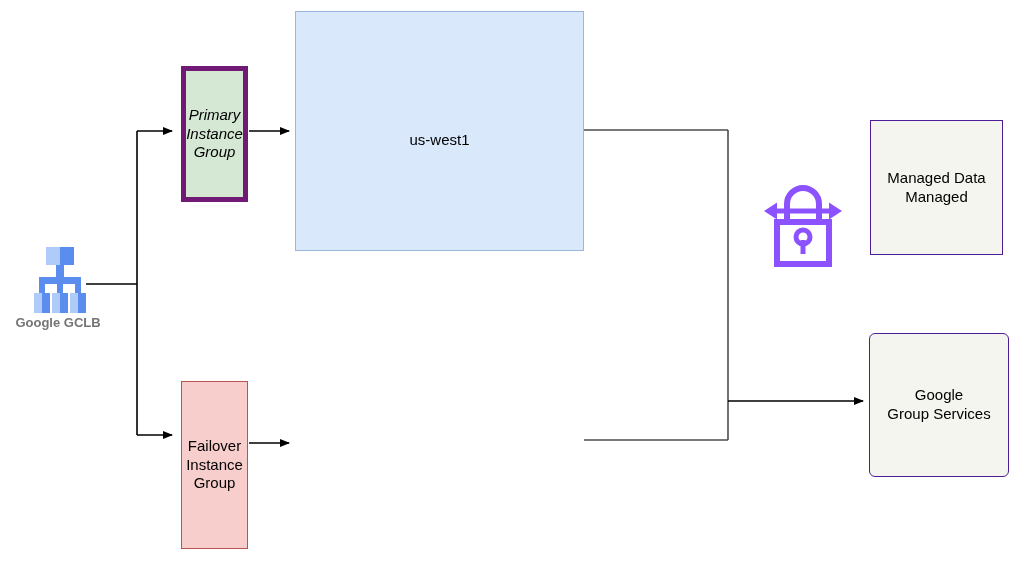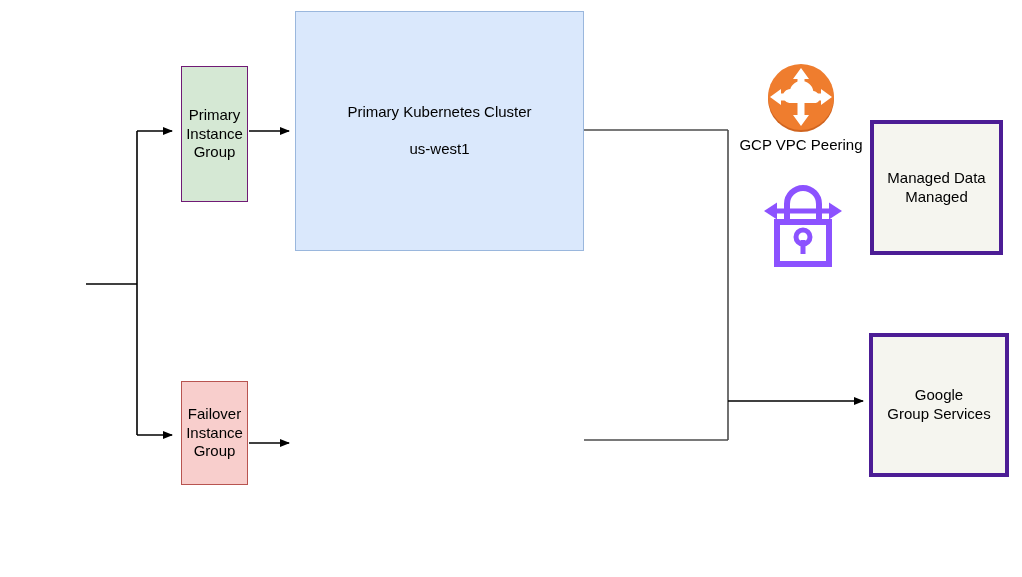--- a/index.html
+++ b/index.html
@@ -40,27 +40,28 @@
   .node-instance-group {
     font-size: 15px;
   }
   .node-instance-group .node-line { display: block; }
   #node-primary-instance-group {
     left: 181px;
     top: 66px;
     width: 67px;
     height: 136px;
     background: #d5e8d4;
-    border: 1px solid #701a75;
+    border: 5px solid #701a75;
+    font-style: italic;
   }
   #node-failover-instance-group {
     left: 181px;
     top: 381px;
     width: 67px;
-    height: 104px;
+    height: 168px;
     background: #f8cecc;
     border: 1px solid #b85450;
   }
   
   .node-cluster {
     background: #dae8fc;
     border: 1px solid #9ab7dd;
     font-size: 15px;
     left: 295px;
     width: 289px;
@@ -74,34 +75,35 @@
     height: 240px;
   }
   .node-cluster .node-line-title { display: block; }
   .node-cluster .node-line-region {
     display: block;
     margin-top: 18px;
   }
   
   .node-service {
     background: #f5f5ef;
-    border: 4px solid #4c1d95;
+    border: 1px solid #4c1d95;
     font-size: 15px;
   }
   #node-managed-data-services {
     left: 870px;
     top: 120px;
     width: 133px;
     height: 135px;
   }
   #node-google-data-services {
     left: 869px;
     top: 333px;
     width: 140px;
     height: 144px;
+    border-radius: 6px;
   }
   .node-service .node-line { display: block; }
   
   #node-gclb {
     left: 10px;
     top: 247px;
     width: 96px;
     height: 93px;
     display: block;
   }
@@ -192,60 +194,60 @@
     </g>
 
     <g>
       <path d="M584,130 L728,130" fill="none" stroke="#4d4d4d" stroke-width="1.6"></path>
       <path d="M584,440 L728,440" fill="none" stroke="#4d4d4d" stroke-width="1.6"></path>
       <path d="M728,130 L728,440" fill="none" stroke="#4d4d4d" stroke-width="1.6"></path>
       <path d="M728,401 L863,401" fill="none" stroke="#000000" stroke-width="1.6" marker-end="url(#arrow-black)"></path>
     </g>
   </svg>
 
+  <div class="node" id="node-gclb">
+    <svg id="gclb-icon" viewBox="0 0 56 66" xmlns="http://www.w3.org/2000/svg">
+
+      <rect x="14" y="0" width="14" height="18" fill="#aecbfa"></rect>
+      <rect x="28" y="0" width="14" height="18" fill="#5b8def"></rect>
+
+      <rect x="24" y="18" width="8" height="12" fill="#5b8def"></rect>
+
+      <rect x="7" y="30" width="42" height="7" fill="#5b8def"></rect>
+      <rect x="7" y="37" width="6" height="10" fill="#5b8def"></rect>
+      <rect x="25" y="37" width="6" height="10" fill="#5b8def"></rect>
+      <rect x="43" y="37" width="6" height="10" fill="#5b8def"></rect>
+
+      <rect x="2" y="46" width="8" height="20" fill="#aecbfa"></rect>
+      <rect x="10" y="46" width="8" height="20" fill="#5b8def"></rect>
+      <rect x="20" y="46" width="8" height="20" fill="#aecbfa"></rect>
+      <rect x="28" y="46" width="8" height="20" fill="#5b8def"></rect>
+      <rect x="38" y="46" width="8" height="20" fill="#aecbfa"></rect>
+      <rect x="46" y="46" width="8" height="20" fill="#5b8def"></rect>
+    </svg>
+    <span id="gclb-label">Google GCLB</span>
+  </div>
 
   <div class="node node-instance-group" id="node-primary-instance-group">
     <span class="node-line">Primary</span>
     <span class="node-line">Instance</span>
     <span class="node-line">Group</span>
   </div>
 
   <div class="node node-instance-group" id="node-failover-instance-group">
     <span class="node-line">Failover</span>
     <span class="node-line">Instance</span>
     <span class="node-line">Group</span>
   </div>
 
   <div class="node node-cluster" id="node-primary-cluster">
-    <span class="node-line-title">Primary Kubernetes Cluster</span>
     <span class="node-line-region">us-west1</span>
   </div>
 
 
-  <div class="node" id="node-vpc-peering">
-    <svg id="vpc-peering-icon" viewBox="0 0 72 72" xmlns="http://www.w3.org/2000/svg">
-      <circle cx="36" cy="37" r="33" fill="#d0641f"></circle>
-      <circle cx="36" cy="35" r="33" fill="#ef7d2e"></circle>
-      <g fill="#ffffff">
-
-        <path d="M36,6 L44,17 L39.5,17 L39.5,30 L32.5,30 L32.5,17 L28,17 z"></path>
-
-        <path d="M36,64 L28,53 L32.5,53 L32.5,40 L39.5,40 L39.5,53 L44,53 z"></path>
-
-        <path d="M5,35 L16,27 L16,31.5 L29,31.5 L29,38.5 L16,38.5 L16,43 z"></path>
-
-        <path d="M67,35 L56,27 L56,31.5 L43,31.5 L43,38.5 L56,38.5 L56,43 z"></path>
-
-        <path d="M26,41 C21.6,41 18,37.8 18,33.9 C18,30.2 21.2,27.1 25.3,26.9
-                 C26.8,22.3 31.3,19 36.5,19 C42.6,19 47.6,23.4 48.3,29.1
-                 C51.9,29.7 54.6,32.6 54.6,36.1 C54.6,38.8 53,41 50.6,41 z"></path>
-      </g>
-    </svg>
-    <span id="vpc-peering-label">GCP VPC Peering</span>
-  </div>
 
   <div class="node" id="node-vpn-lock">
     <svg id="vpn-lock-icon" viewBox="0 0 80 96" xmlns="http://www.w3.org/2000/svg">
       <g fill="none" stroke="#8c52ff" stroke-width="6">
 
         <path d="M24,48 L24,30 A16,16 0 0 1 56,30 L56,48"></path>
 
         <rect x="14" y="48" width="52" height="42"></rect>
       </g>
 

